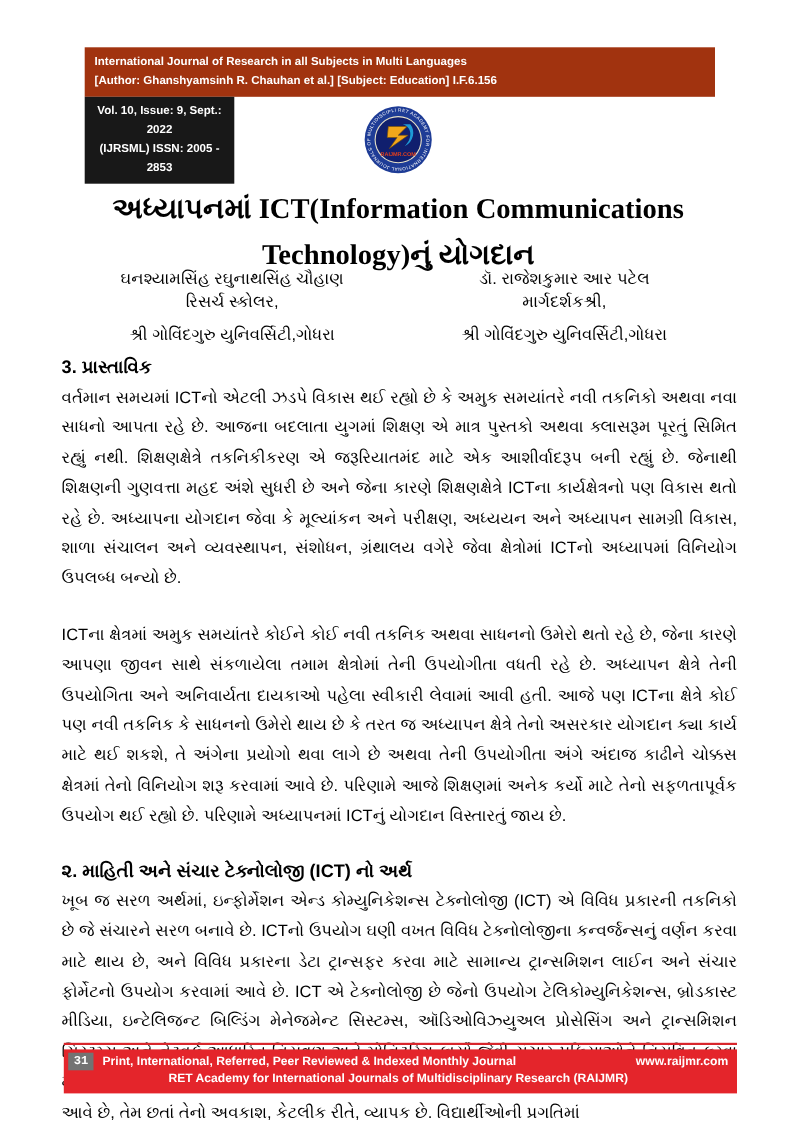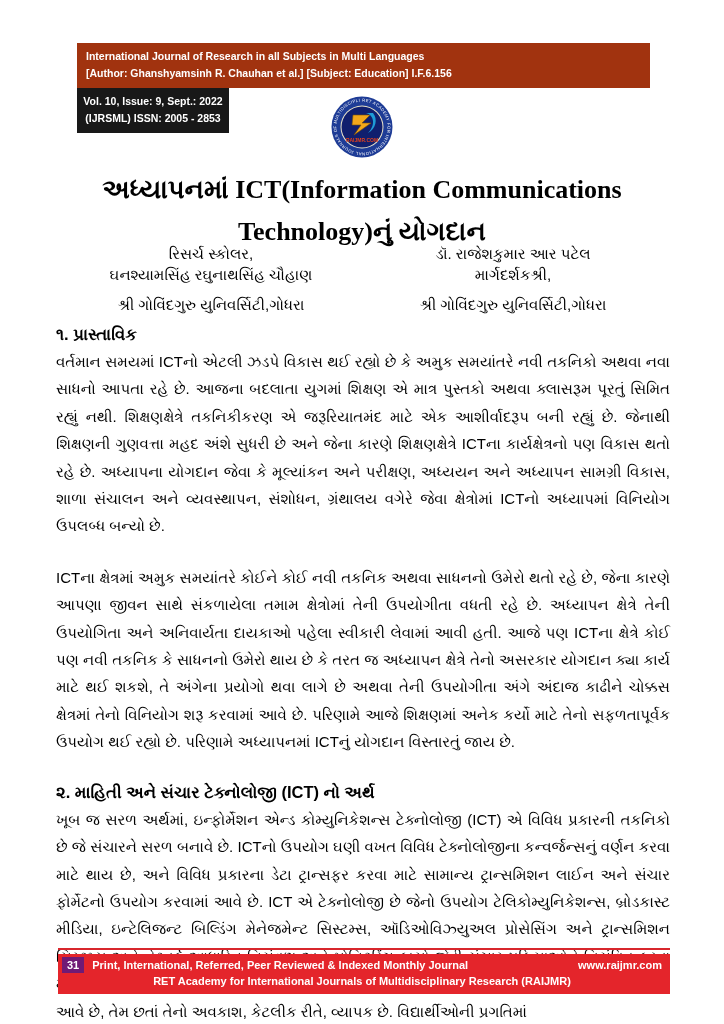--- a/index.html
+++ b/index.html
@@ -15,21 +15,21 @@
   .journal-header {
     position: absolute; top: 43px; left: 77px; width: 573px;
     display: flex; font-weight: bold; color: #fff; flex-direction: column;
   }
   .journal-header .hdr-left {
     flex: 1; background: #A1330F;
     padding: 5px 9px 6px 9px;
     font-size: 10.5px; line-height: 17px;
   }
   .journal-header .hdr-right {
-    width: 152px; background: #181818;
+    width: 136px; background: #181818;
     padding: 5px 4px 6px 4px;
     font-size: 10.5px; line-height: 17px;
     text-align: center;
   }
   
   .logo-wrap { position: absolute; top: 95px; left: 0; width: 100%; text-align: center; }
   
   .paper-title {
     position: absolute; top: 169px; left: 40px; right: 40px;
     text-align: center;
@@ -57,22 +57,23 @@
   
   .footer-wrap { position: absolute; left: 58px; right: 54px; top: 948px; }
   .footer-rule { height: 2px; background: #D8262C; margin-bottom: 4px; }
   .footer-bar {
     background: #E4252B; color: #fff; font-weight: bold;
     font-size: 11px; line-height: 16px;
     padding: 3px 8px 5px 4px;
   }
   .footer-row1 { display: flex; align-items: center; }
   .page-chip {
-    background: #701a75; padding: 0 5px; margin-right: 8px;
+    background: #737373; padding: 0 5px; margin-right: 8px;
     display: inline-block;
+    font-family: Liberation Mono, monospace;
   }
   .footer-site { margin-left: auto; color: #fff; text-decoration: none; }
   .footer-row2 { text-align: center; }
 </style>
 </head>
 <body>
 
 <div class="journal-header">
   <div class="hdr-left">
     <div>International Journal of Research in all Subjects in Multi Languages</div>
@@ -104,33 +105,33 @@
   </svg>
 </div>
 
 <div class="paper-title">
   <div>અધ્યાપનમાં ICT(Information Communications</div>
   <div>Technology)નું યોગદાન</div>
 </div>
 
 <div class="authors">
   <div class="author-col">
+    <div>ઘનશ્યામસિંહ રઘુનાથસિંહ ચૌહાણ</div>
     <div>રિસર્ચ સ્કોલર,</div>
-    <div>ઘનશ્યામસિંહ રઘુનાથસિંહ ચૌહાણ</div>
     <div class="affil">શ્રી ગોવિંદગુરુ યુનિવર્સિટી,ગોધરા</div>
   </div>
   <div class="author-col">
     <div>ડૉ. રાજેશકુમાર આર પટેલ</div>
     <div>માર્ગદર્શકશ્રી,</div>
     <div class="affil">શ્રી ગોવિંદગુરુ યુનિવર્સિટી,ગોધરા</div>
   </div>
 </div>
 
 <div class="body-text">
-  <div class="sec-heading">૧. પ્રાસ્તાવિક</div>
+  <div class="sec-heading">3. પ્રાસ્તાવિક</div>
   <p class="para">વર્તમાન સમયમાં ICTનો એટલી ઝડપે વિકાસ થઈ રહ્યો છે કે અમુક સમયાંતરે નવી તકનિકો અથવા નવા સાધનો આપતા રહે છે. આજના બદલાતા યુગમાં શિક્ષણ એ માત્ર પુસ્તકો અથવા ક્લાસરૂમ પૂરતું સિમિત રહ્યું નથી. શિક્ષણક્ષેત્રે તકનિકીકરણ એ જરૂરિયાતમંદ માટે એક આશીર્વાદરૂપ બની રહ્યું છે. જેનાથી શિક્ષણની ગુણવત્તા મહદ અંશે સુધરી છે અને જેના કારણે શિક્ષણક્ષેત્રે ICTના કાર્યક્ષેત્રનો પણ વિકાસ થતો રહે છે. અધ્યાપના યોગદાન જેવા કે મૂલ્યાંકન અને પરીક્ષણ, અધ્યયન અને અધ્યાપન સામગ્રી વિકાસ, શાળા સંચાલન અને વ્યવસ્થાપન, સંશોધન, ગ્રંથાલય વગેરે જેવા ક્ષેત્રોમાં ICTનો અધ્યાપમાં વિનિયોગ ઉપલબ્ધ બન્યો છે.</p>
   <p class="para gap-above">ICTના ક્ષેત્રમાં અમુક સમયાંતરે કોઈને કોઈ નવી તકનિક અથવા સાધનનો ઉમેરો થતો રહે છે, જેના કારણે આપણા જીવન સાથે સંકળાયેલા તમામ ક્ષેત્રોમાં તેની ઉપયોગીતા વધતી રહે છે. અધ્યાપન ક્ષેત્રે તેની ઉપયોગિતા અને અનિવાર્યતા દાયકાઓ પહેલા સ્વીકારી લેવામાં આવી હતી. આજે પણ ICTના ક્ષેત્રે કોઈ પણ નવી તકનિક કે સાધનનો ઉમેરો થાય છે કે તરત જ અધ્યાપન ક્ષેત્રે તેનો અસરકાર યોગદાન ક્યા કાર્ય માટે થઈ શકશે, તે અંગેના પ્રયોગો થવા લાગે છે અથવા તેની ઉપયોગીતા અંગે અંદાજ કાઢીને ચોક્કસ ક્ષેત્રમાં તેનો વિનિયોગ શરૂ કરવામાં આવે છે. પરિણામે આજે શિક્ષણમાં અનેક કર્યો માટે તેનો સફળતાપૂર્વક ઉપયોગ થઈ રહ્યો છે. પરિણામે અધ્યાપનમાં ICTનું યોગદાન વિસ્તારતું જાય છે.</p>
   <div class="sec-heading heading2">૨. માહિતી અને સંચાર ટેક્નોલોજી (ICT) નો અર્થ</div>
   <p class="para">ખૂબ જ સરળ અર્થમાં, ઇન્ફોર્મેશન એન્ડ કોમ્યુનિકેશન્સ ટેક્નોલોજી (ICT) એ વિવિધ પ્રકારની તકનિકો છે જે સંચારને સરળ બનાવે છે. ICTનો ઉપયોગ ઘણી વખત વિવિધ ટેક્નોલોજીના કન્વર્જન્સનું વર્ણન કરવા માટે થાય છે, અને વિવિધ પ્રકારના ડેટા ટ્રાન્સફર કરવા માટે સામાન્ય ટ્રાન્સમિશન લાઈન અને સંચાર ફોર્મેટનો ઉપયોગ કરવામાં આવે છે. ICT એ ટેક્નોલોજી છે જેનો ઉપયોગ ટેલિકોમ્યુનિકેશન્સ, બ્રોડકાસ્ટ મીડિયા, ઇન્ટેલિજન્ટ બિલ્ડિંગ મેનેજમેન્ટ સિસ્ટમ્સ, ઑડિઓવિઝ્યુઅલ પ્રોસેસિંગ અને ટ્રાન્સમિશન સિસ્ટમ્સ અને નેટવર્ક-આધારિત નિયંત્રણ અને મોનિટરિંગ કાર્યો જેવી સંચાર પ્રક્રિયાઓને નિયંત્રિત કરવા માટે થાય છે. જો કે ICT ને ઘણી વખત ઇન્ફોર્મેશન ટેક્નોલોજી (IT) માટે વિસ્તૃત પર્યાય તરીકે ગણવામાં આવે છે, તેમ છતાં તેનો અવકાશ, કેટલીક રીતે, વ્યાપક છે. વિદ્યાર્થીઓની પ્રગતિમાં</p>
 </div>
 
 <div class="footer-wrap">
   <div class="footer-rule"></div>
   <div class="footer-bar">
     <div class="footer-row1">

